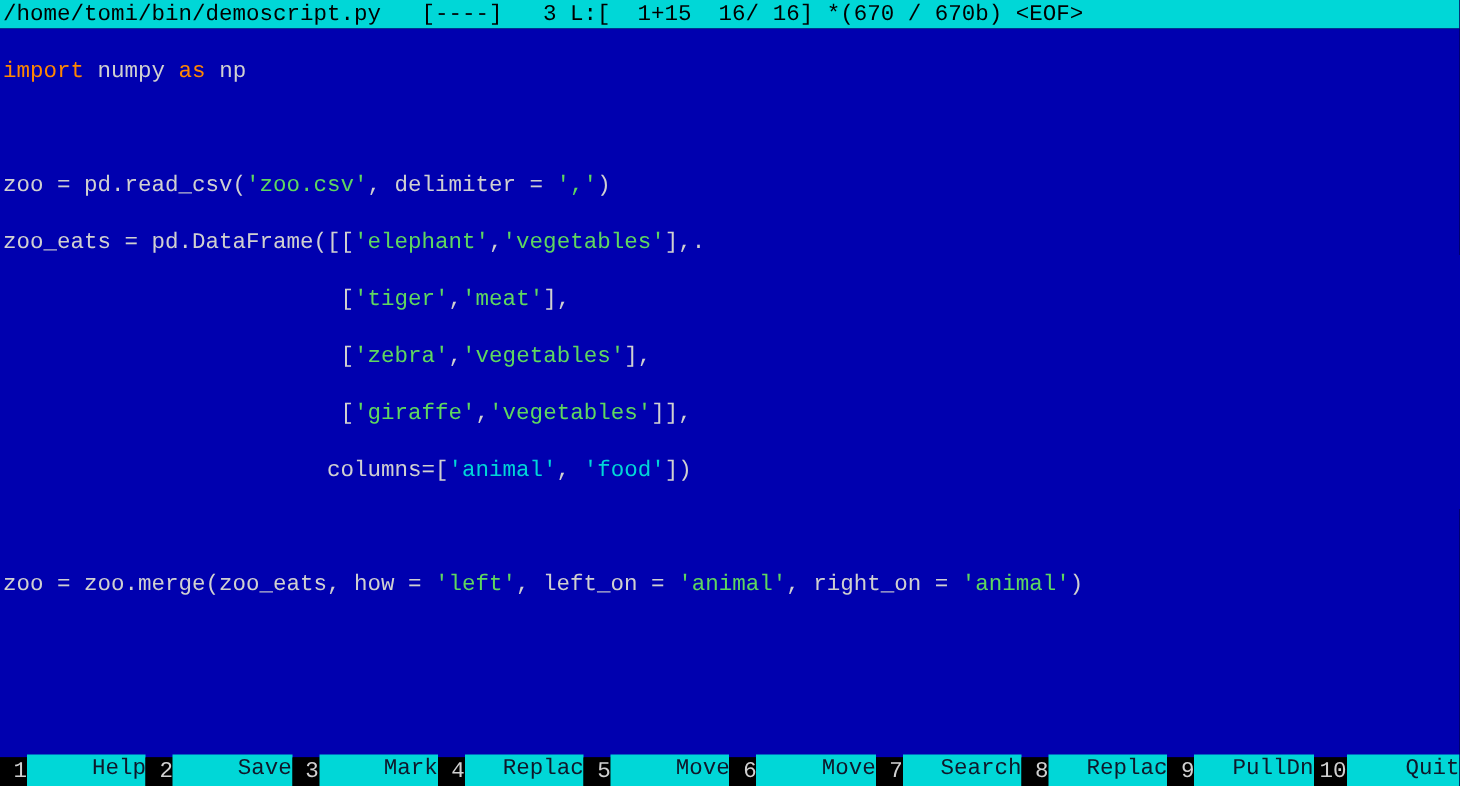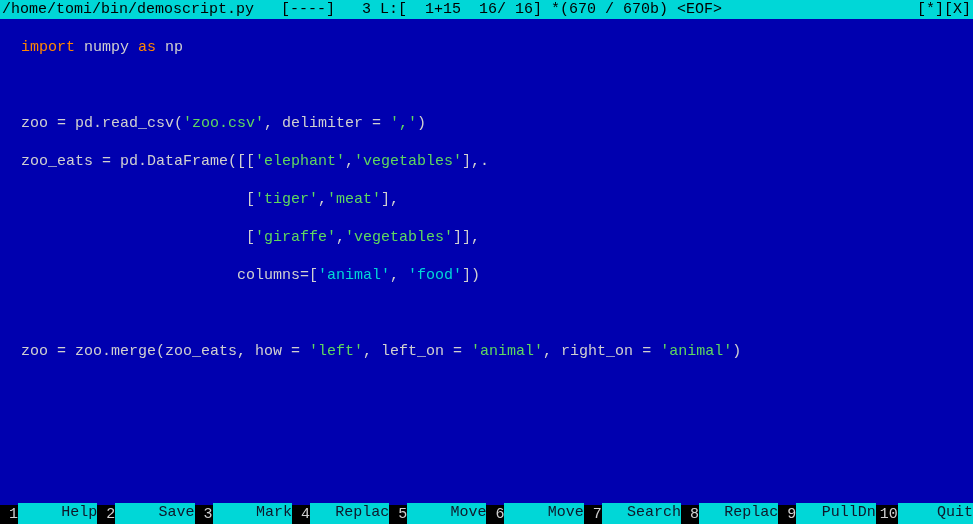--- a/index.html
+++ b/index.html
@@ -14,30 +14,31 @@
     position: relative;
   }
   .topbar {
     background: #00d7d7;
     color: #000;
     height: 19px;
     padding: 0 2px;
     white-space: pre;
     display: flex;
     justify-content: space-between;
+    flex-direction: column;
   }
   .editor {
     background: #0000af;
     color: #d0d0d0;
     height: 486px;
     padding: 0 2px;
     white-space: pre;
     position: relative;
   }
-  .line { height: 19px; margin-left: 19px; }
+  .line { height: 19px; }
   .kw { color: #ff8700; }
   .id { color: #d0d0d0; }
   .str { color: #5fd75f; }
   .strb { color: #00d7d7; }
   .bottombar {
     position: absolute;
     bottom: 0;
     left: 0;
     width: 973px;
     height: 19px;
@@ -73,20 +74,21 @@
   <span>/home/tomi/bin/demoscript.py   [----]   3 L:[  1+15  16/ 16] *(670 / 670b) &lt;EOF&gt;</span>
   <span>[*][X]</span>
 </div>
 
 <div class="editor">
 <div class="line"><span class="kw">import</span> <span class="id">numpy</span> <span class="kw">as</span> <span class="id">np</span></div>
 <div class="line"></div>
 <div class="line"><span>zoo = pd.read_csv(</span><span class="str">'zoo.csv'</span><span>, delimiter = </span><span class="str">','</span><span>)</span></div>
 <div class="line"><span>zoo_eats = pd.DataFrame([[</span><span class="str">'elephant'</span><span>,</span><span class="str">'vegetables'</span><span>],.</span></div>
 <div class="line"><span>                         [</span><span class="str">'tiger'</span><span>,</span><span class="str">'meat'</span><span>],</span></div>
+<div class="line"><span>                         [</span><span class="str">'zebra'</span><span>,</span><span class="str">'vegetables'</span><span>],</span></div>
 <div class="line"><span>                         [</span><span class="str">'giraffe'</span><span>,</span><span class="str">'vegetables'</span><span>]],</span></div>
 <div class="line"><span>                        columns=[</span><span class="strb">'animal'</span><span>, </span><span class="strb">'food'</span><span>])</span></div>
 <div class="line"></div>
 <div class="line"><span>zoo = zoo.merge(zoo_eats, how = </span><span class="str">'left'</span><span>, left_on = </span><span class="str">'animal'</span><span>, right_on = </span><span class="str">'animal'</span><span>)</span></div>
 
 
 
 </div>
 
 <div class="bottombar">

